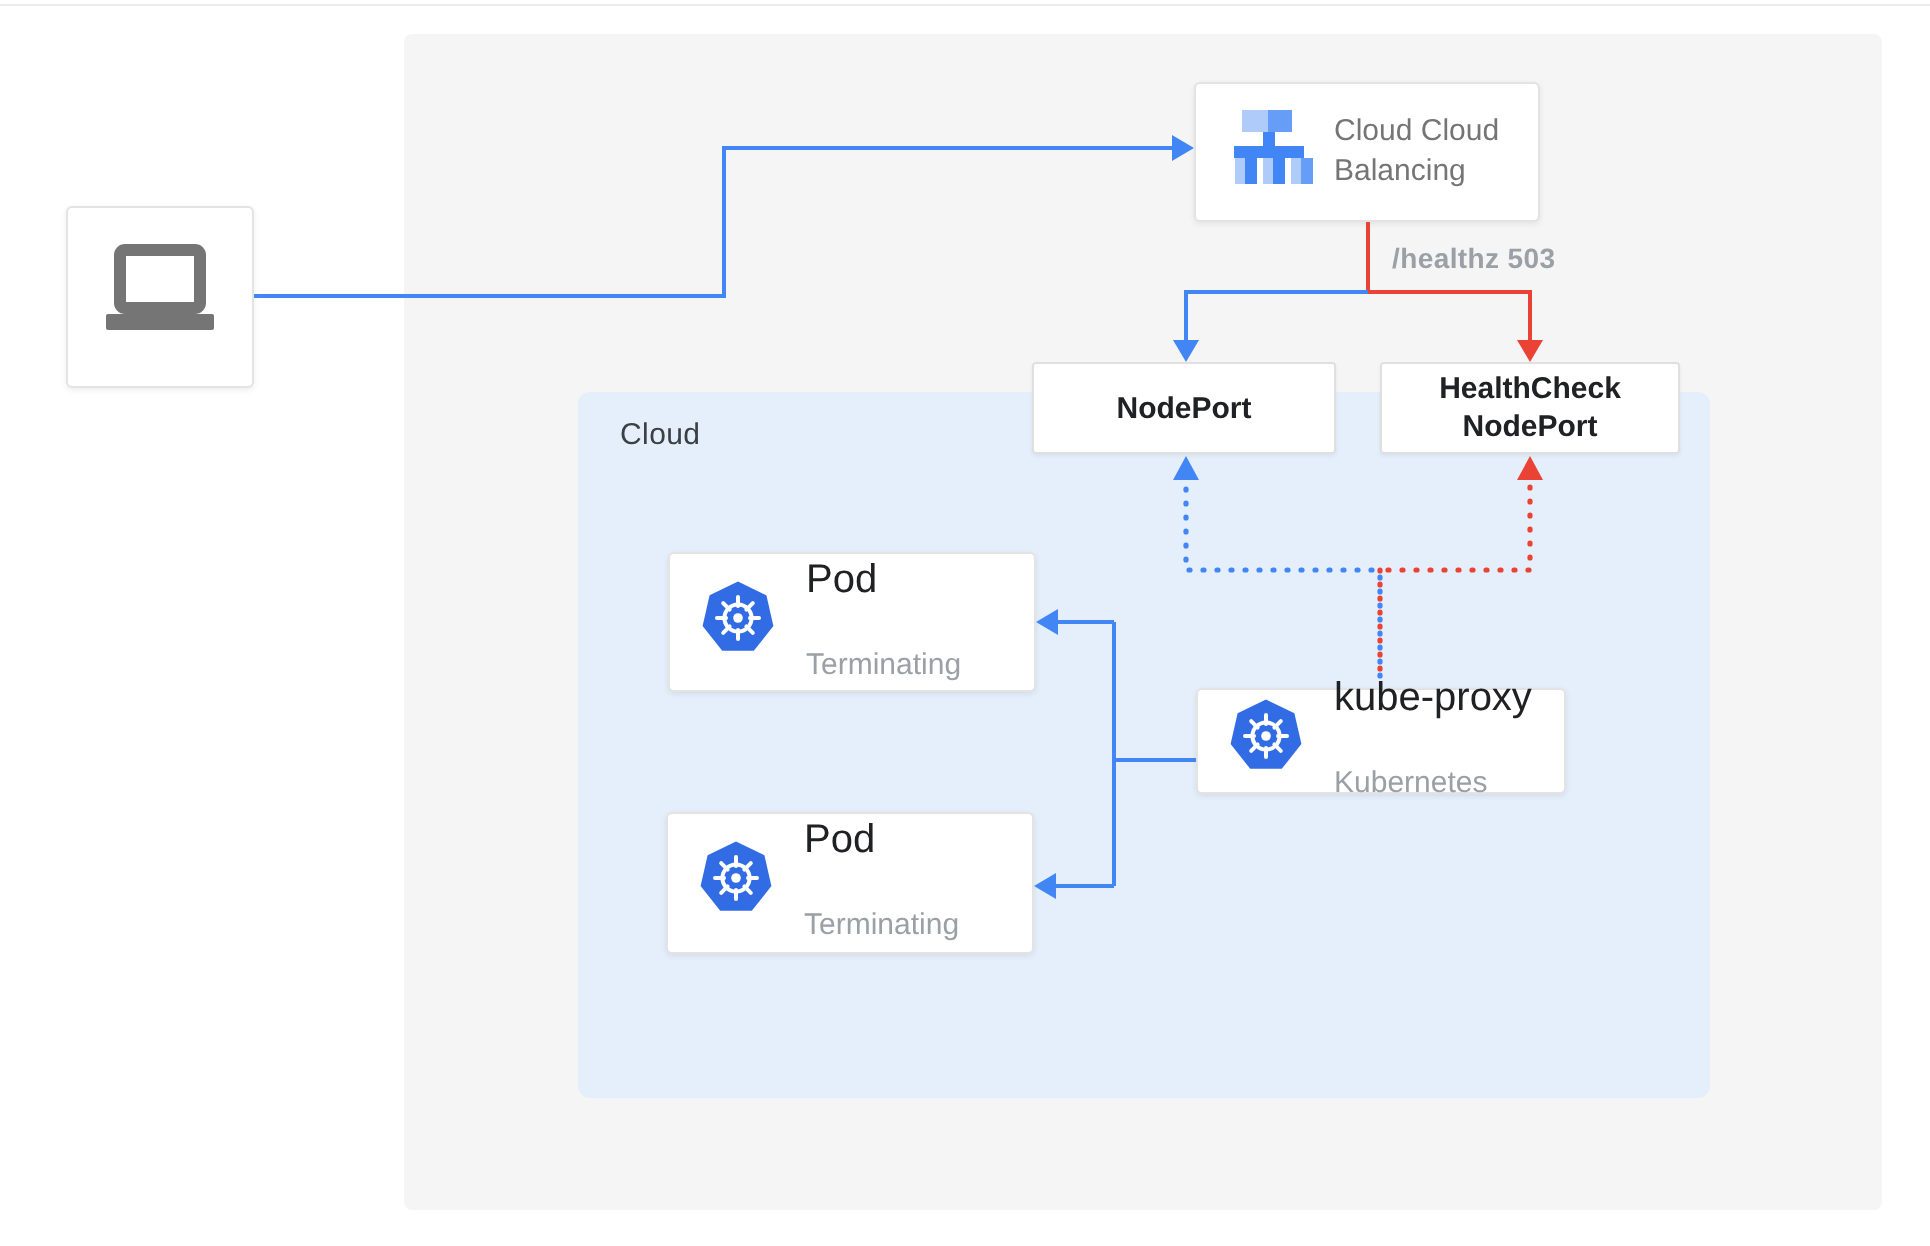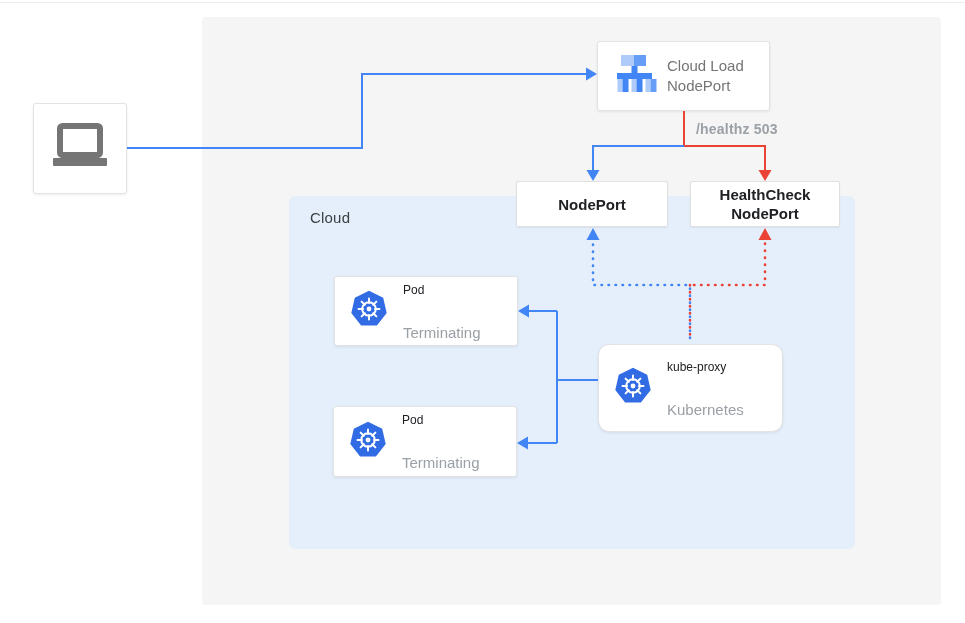--- a/index.html
+++ b/index.html
@@ -54,26 +54,26 @@
     position: absolute; background: #fff; border: 1px solid #e0e0e0; border-radius: 2px;
     box-shadow: 0 1px 2px rgba(0,0,0,0.06);
     display: flex; align-items: center; justify-content: center;
     font-size: 15px; font-weight: bold; color: #202124; text-align: center; line-height: 19px;
   }
   .nodeport-card { left: 516px; top: 181px; width: 152px; height: 46px; text-align: center; }
   .hcnp-card { left: 690px; top: 181px; width: 150px; height: 46px; padding: 0 18px; }
 
   .k8s-card { padding-left: 14px; }
   .k8s-card .txt { margin-left: 14px; }
-  .k8s-card .title { font-size: 12px; color: #202124; line-height: 21px; }
+  .k8s-card .title { font-size: 20px; color: #202124; line-height: 21px; }
   .k8s-card .subtitle { font-size: 15px; color: #9aa0a6; line-height: 20px; margin-top: 22px; }
 
   .pod1-card { left: 334px; top: 276px; width: 184px; height: 70px; }
   .pod2-card { left: 333px; top: 406px; width: 184px; height: 71px; }
-  .kproxy-card { left: 598px; top: 344px; width: 185px; height: 88px; border-radius: 11px; }
+  .kproxy-card { left: 598px; top: 344px; width: 185px; height: 53px; }
 
   svg.overlay {
     position: absolute; left: 0; top: 0; width: 965px; height: 623px;
     pointer-events: none;
   }
   .ln-blue { stroke: var(--blue); stroke-width: 2; fill: none; }
   .ln-red { stroke: var(--red); stroke-width: 2; fill: none; }
   .dot-blue { stroke: var(--blue); stroke-width: 2.6; fill: none;
               stroke-dasharray: 0.5 6.5; stroke-linecap: round; }
   .dot-red  { stroke: var(--red); stroke-width: 2.6; fill: none;
@@ -111,21 +111,21 @@
         <rect x="20.5" y="13" width="6" height="8" fill="var(--blue)"></rect>
         <rect x="6" y="20" width="35" height="6" fill="var(--blue)"></rect>
         <rect x="6.5" y="26" width="5" height="13" fill="var(--lb-light)"></rect>
         <rect x="11.5" y="26" width="6" height="13" fill="var(--blue)"></rect>
         <rect x="20.5" y="26" width="5" height="13" fill="var(--lb-light)"></rect>
         <rect x="25.5" y="26" width="6" height="13" fill="var(--blue)"></rect>
         <rect x="34.5" y="26" width="5" height="13" fill="var(--lb-light)"></rect>
         <rect x="39.5" y="26" width="6" height="13" fill="var(--lb-mid)"></rect>
       </svg>
     </span>
-    <div class="clb-text">Cloud Load NodePort</div>
+    <div class="clb-text">Cloud Cloud Balancing</div>
   </div>
 
   <div class="healthz">/healthz 503</div>
 
   <div class="port-card nodeport-card">NodePort</div>
   <div class="port-card hcnp-card">HealthCheck NodePort</div>
 
   <div class="card k8s-card pod1-card">
     <span>
       <svg width="40" height="40" viewBox="0 0 40 40">

